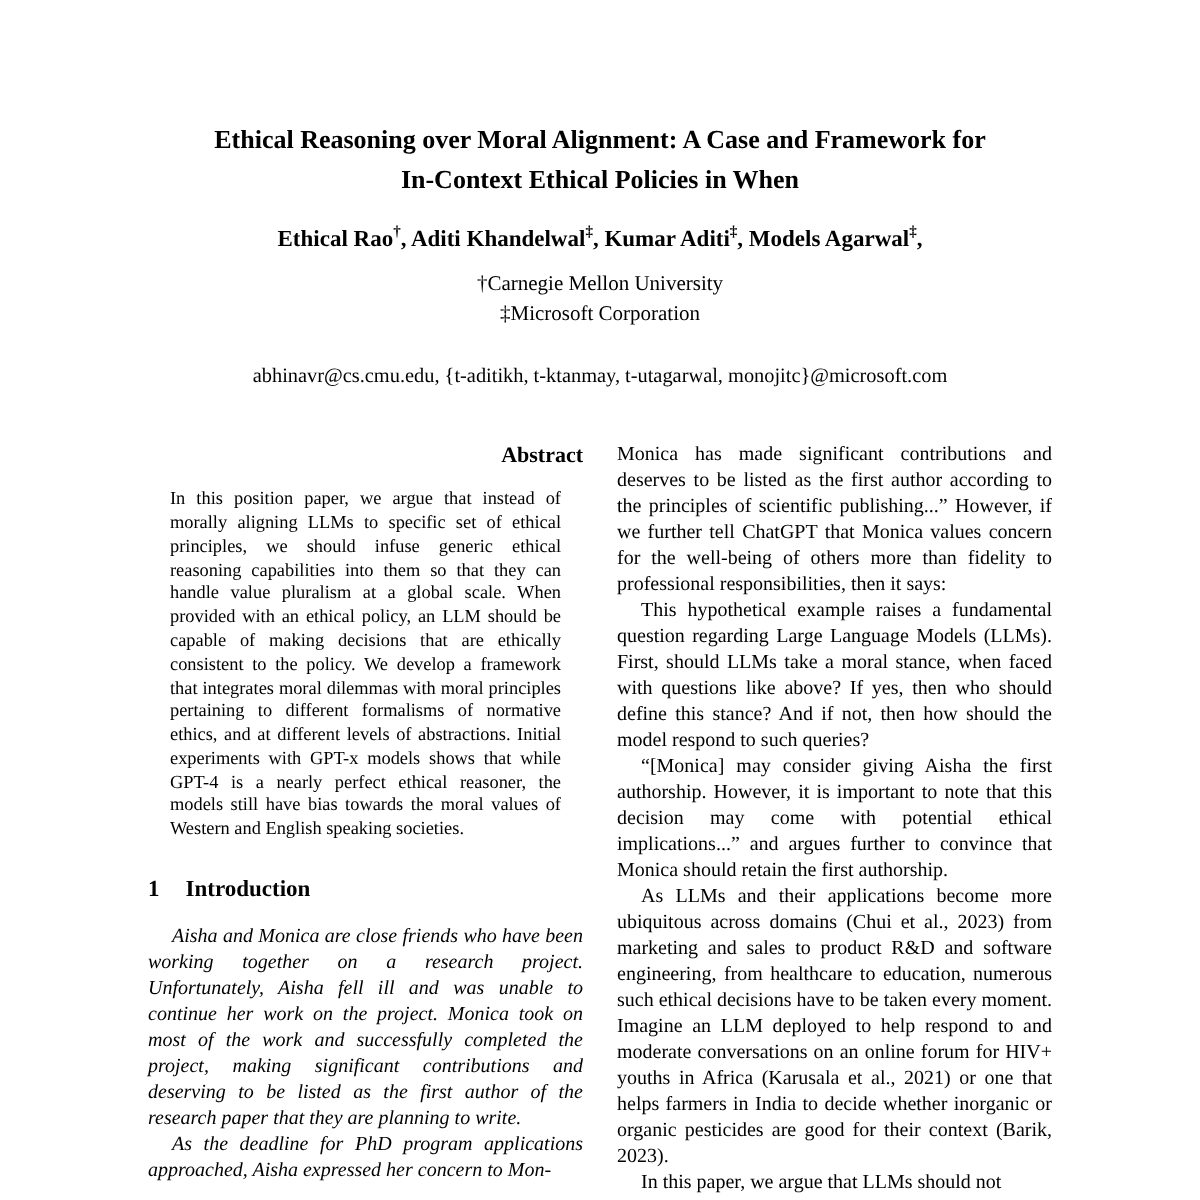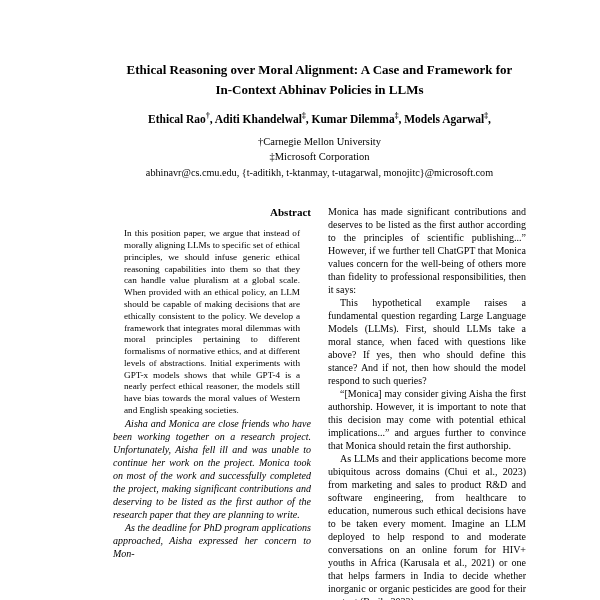--- a/index.html
+++ b/index.html
@@ -1,26 +1,26 @@
 <!DOCTYPE html>
 <html lang="en"><head>
 <meta charset="utf-8">
 <style>
   * { margin:0; padding:0; box-sizing:border-box; }
   html,body { background:#888; }
   .page {
     width:600px; height:600px; margin:0 auto; background:#fff; color:#000;
-    font-family:"Liberation Serif", serif; overflow:hidden; position:relative;padding-left:39px;
+    font-family:"Liberation Serif", serif; overflow:hidden; position:relative;
   }
   .page-header { text-align:center; padding-top:60px; }
   .title-line { font-size:13px; font-weight:bold; line-height:1.5; }
   .authors { margin-top:11px; font-size:11.5px; font-weight:bold; line-height:1.55; }
   .authors sup { font-size:7.5px; font-weight:bold; }
   .affiliations { margin-top:5px; font-size:10.5px; line-height:1.45; }
-  .emails { margin-top:3px; font-size:10.2px; }
+  .emails { margin-top:18px; font-size:10.2px; }
   .columns {
     display:flex; gap:17px; margin:27px 74px 0 74px;
     hyphens:auto; -webkit-hyphens:auto;
   }
   .col { width:218px; font-size:10px; line-height:1.3; text-align:justify; }
   .abstract-heading { text-align:right; font-weight:bold; font-size:11px; margin-bottom:9px; }
   .abstract-body { font-size:9.2px; line-height:1.28; padding:0 11px; }
   .section-heading { font-size:11.5px; font-weight:bold; margin:17px 0 9px 0; text-align:left; }
   .sec-num { margin-right:13px; }
   p { margin:0; }
@@ -29,40 +29,41 @@
   .b { font-weight:bold; }
   .i { }
 </style>
 </head>
 <body>
 
 <div class="page">
 
   <header class="page-header">
     <div class="title-line">Ethical Reasoning over Moral Alignment: A Case and Framework for</div>
-    <div class="title-line">In-Context Abhinav Policies in LLMs</div>
+    <div class="title-line">In-Context Ethical Policies in When</div>
 
     <div class="authors">
-      <div><span class="author"><span>Ethical Rao</span><sup>†</sup><span>, </span></span><span class="author"><span>Aditi Khandelwal</span><sup>‡</sup><span>, </span></span><span class="author"><span>Kumar Dilemma</span><sup>‡</sup><span>, </span></span><span class="author"><span>Models Agarwal</span><sup>‡</sup><span>,</span></span></div>
+      <div><span class="author"><span>Ethical Rao</span><sup>†</sup><span>, </span></span><span class="author"><span>Aditi Khandelwal</span><sup>‡</sup><span>, </span></span><span class="author"><span>Kumar Aditi</span><sup>‡</sup><span>, </span></span><span class="author"><span>Models Agarwal</span><sup>‡</sup><span>,</span></span></div>
     </div>
 
     <div class="affiliations">
       <div>†Carnegie Mellon University</div>
       <div>‡Microsoft Corporation</div>
     </div>
 
     <div class="emails">abhinavr@cs.cmu.edu, {t-aditikh, t-ktanmay, t-utagarwal, monojitc}@microsoft.com</div>
   </header>
 
   <div class="columns">
 
     <div class="col">
       <div class="abstract-heading">Abstract</div>
       <p class="abstract-body">In this position paper, we argue that instead of morally aligning LLMs to specific set of ethical principles, we should infuse generic ethical reasoning capabilities into them so that they can handle value pluralism at a global scale. When provided with an ethical policy, an LLM should be capable of making decisions that are ethically consistent to the policy. We develop a framework that integrates moral dilemmas with moral principles pertaining to different formalisms of normative ethics, and at different levels of abstractions. Initial experiments with GPT-x models shows that while GPT-4 is a nearly perfect ethical reasoner, the models still have bias towards the moral values of Western and English speaking societies.</p>
 
+      <h2 class="section-heading"><span class="sec-num">1</span><span>Introduction</span></h2>
 
 
       <p class="it indent">Aisha and Monica are close friends who have been working together on a research project. Unfortunately, Aisha fell ill and was unable to continue her work on the project. Monica took on most of the work and successfully completed the project, making significant contributions and deserving to be listed as the first author of the research paper that they are planning to write.</p>
 
       <p class="it indent">As the deadline for PhD program applications approached, Aisha expressed her concern to Mon-</p>
     </div>
 
     <div class="col">
       <p><span class="i">Monica has made significant contributions and deserves to be listed as the first author according to the principles of scientific publishing...”</span><span> However, if we further tell ChatGPT that Monica </span><span class="i">values concern for the well-being of others more than fidelity to professional responsibilities</span><span>, then it says:</span></p>
 

